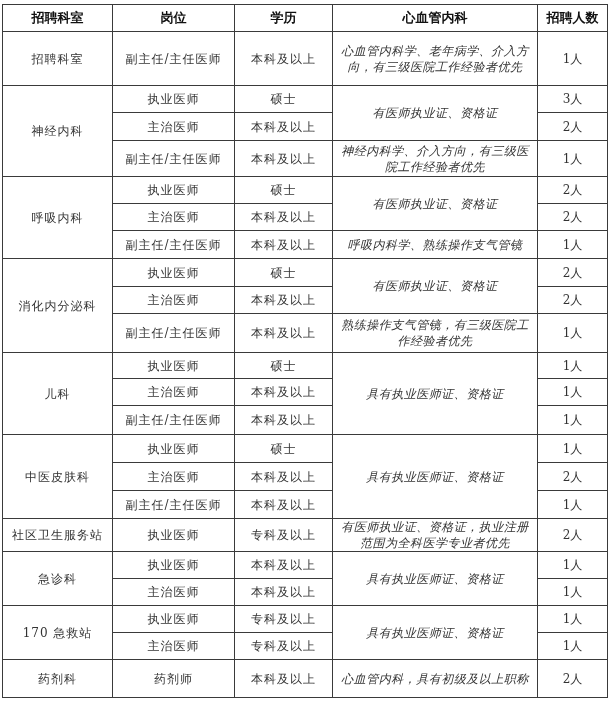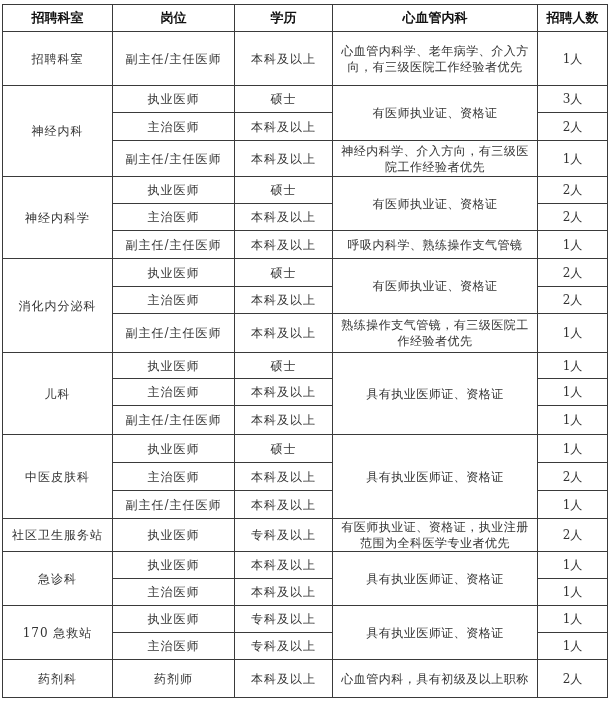--- a/index.html
+++ b/index.html
@@ -20,21 +20,21 @@
     font-size: 12px;
     line-height: 16px;
     overflow: hidden;
   }
   table.recruit th {
     font-weight: bold;
     font-size: 13px;
     color: #111111;
     height: 26px;
   }
-  table.recruit td.req { padding: 0 6px; letter-spacing: 0.5px; }
+  table.recruit td.req { padding: 0 6px; letter-spacing: 0.5px; font-style: italic; }
   table.recruit td.dept, table.recruit td.pos, table.recruit td.edu { letter-spacing: 1px; }
   col.c1 { width: 110px; }
   col.c2 { width: 122px; }
   col.c3 { width: 98px; }
   col.c4 { width: 205px; }
   col.c5 { width: 70px; }
 </style>
 </head>
 <body>
 
@@ -78,21 +78,21 @@
       <td>2人</td>
     </tr>
     <tr style="height:36px">
       <td class="pos">副主任/主任医师</td>
       <td class="edu">本科及以上</td>
       <td class="req">神经内科学、介入方向，有三级医院工作经验者优先</td>
       <td>1人</td>
     </tr>
 
     <tr style="height:27px">
-      <td class="dept" rowspan="3">神经内科学</td>
+      <td class="dept" rowspan="3">呼吸内科</td>
       <td class="pos">执业医师</td>
       <td class="edu">硕士</td>
       <td class="req" rowspan="2">有医师执业证、资格证</td>
       <td>2人</td>
     </tr>
     <tr style="height:27px">
       <td class="pos">主治医师</td>
       <td class="edu">本科及以上</td>
       <td>2人</td>
     </tr>

